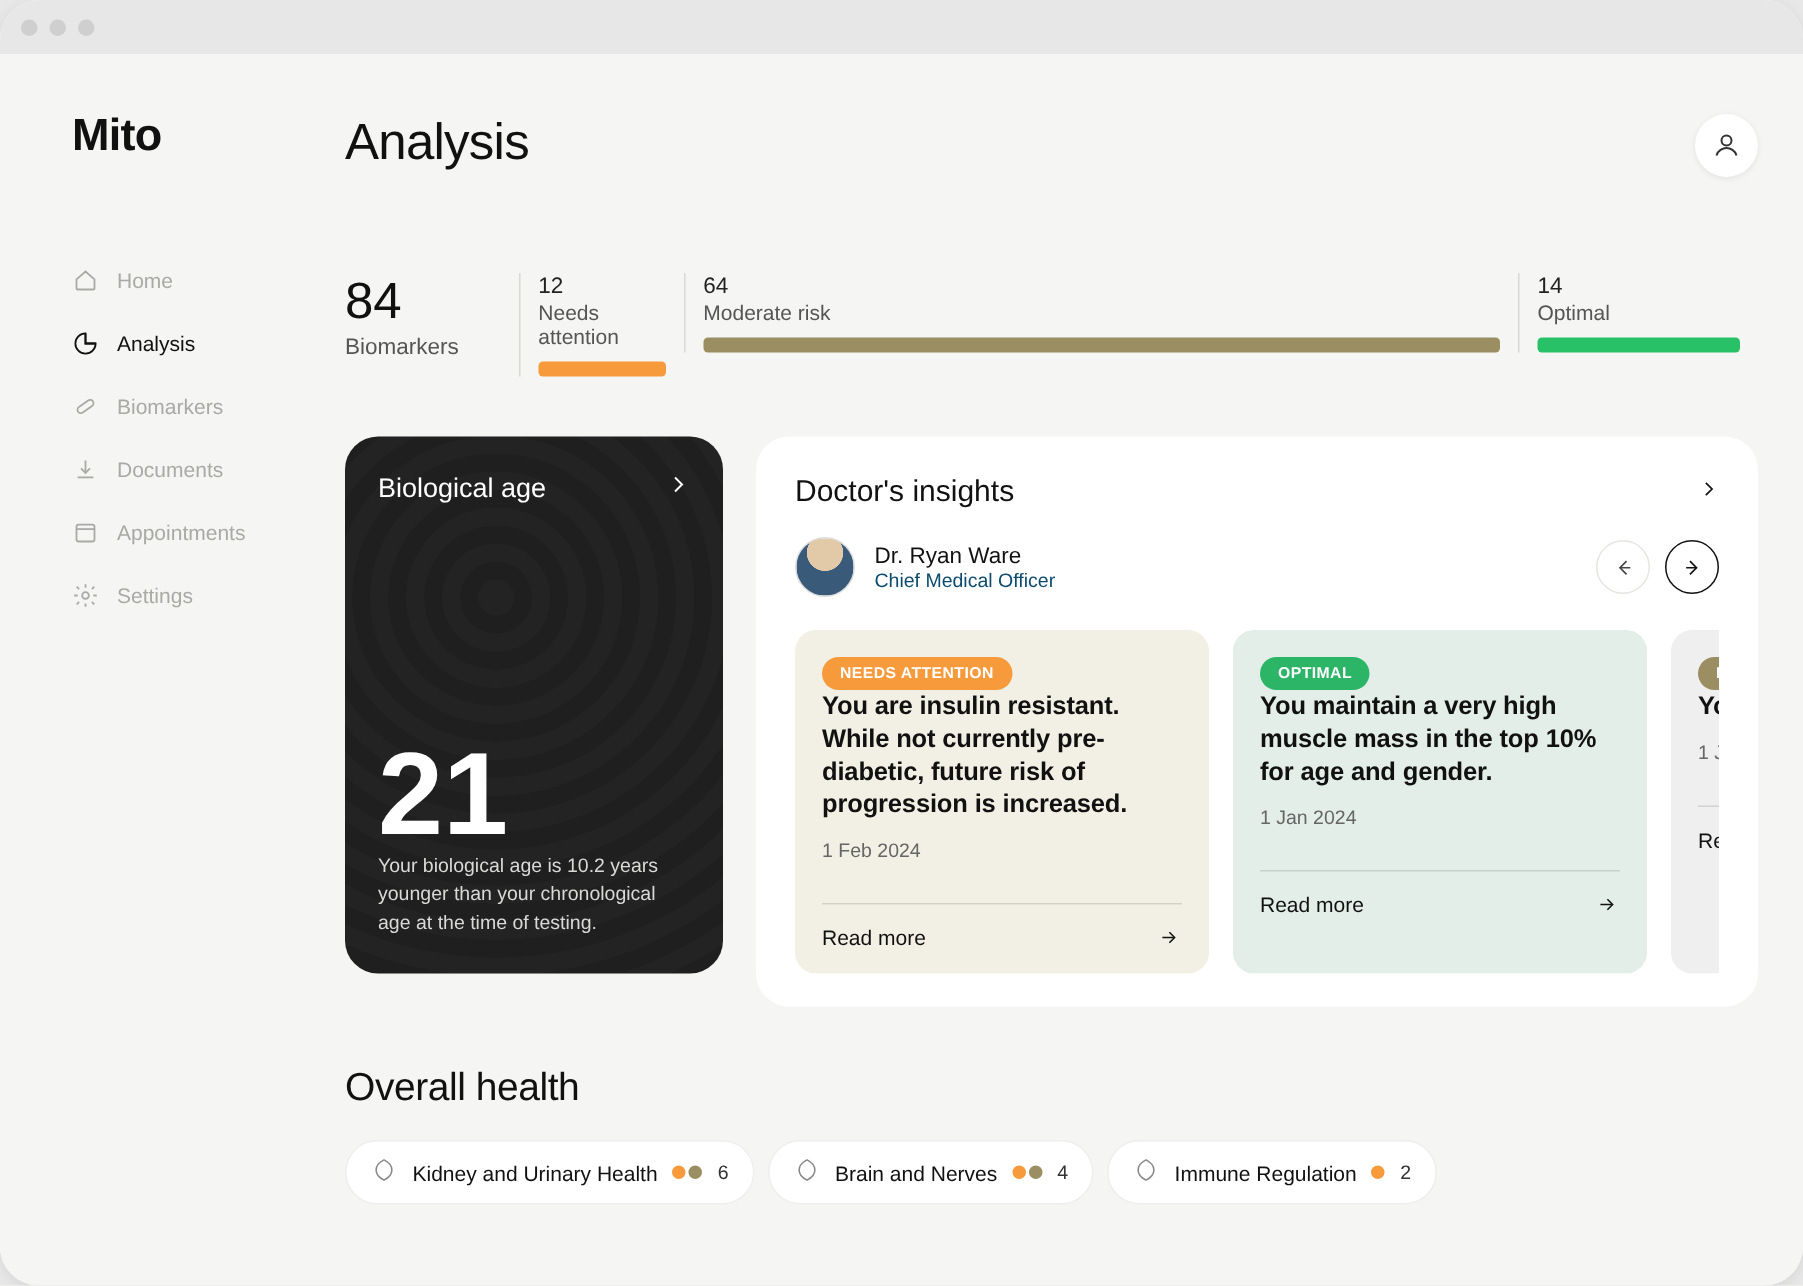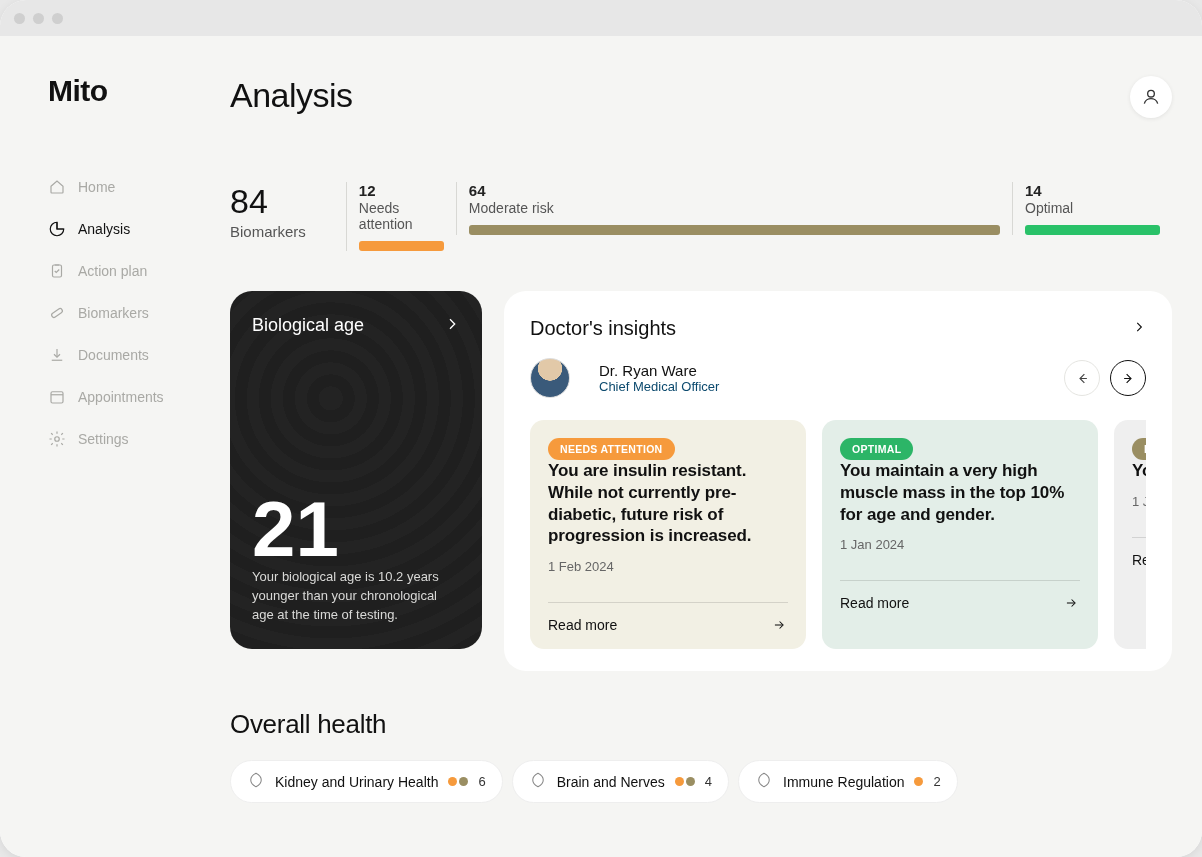--- a/index.html
+++ b/index.html
@@ -101,21 +101,21 @@
 .bio-total .lbl {
   font-size: 15px; color:#555; margin-top: 2px;
 }
 .bio-seg {
   border-left: 1px solid #d8d8d4;
   padding: 0 12px 0 12px;
   display: flex;
   flex-direction: column;
   justify-content: flex-start;
 }
-.bio-seg .num { font-size: 15px; color:#222;font-weight:bold; }
+.bio-seg .num { font-size: 15px; color:#222; }
 .bio-seg .lbl { font-size: 14px; color:#555; margin-top: 1px; margin-bottom: 9px;}
 .bio-seg .bar { height: 10px; border-radius: 3px; }
 .seg-attention { width: 110px; }
 .seg-attention .bar { background: #f69a3c; }
 .seg-moderate { flex:1; min-width: 530px; }
 .seg-moderate .bar { background: #9a8e62; }
 .seg-optimal { width: 160px; }
 .seg-optimal .bar { background: #29c168; }
 
 
@@ -165,21 +165,21 @@
 }
 .insights-header {
   display:flex; justify-content:space-between; align-items:center;
 }
 .insights-header .title { font-size: 20px; font-weight:500;}
 .insights-header .chev svg { width:14px; height:14px; stroke:#111; fill:none; stroke-width:2;}
 
 .doctor-row {
   display:flex; align-items:center; justify-content:space-between; margin-top:18px;
 }
-.doctor-info { display:flex; align-items:center; gap:29px;}
+.doctor-info { display:flex; align-items:center; gap:13px;}
 .avatar {
   width:40px; height:40px; border-radius:50%;
   background: radial-gradient(circle at 50% 25%, #e2c9a8 0 35%, #3a5a7a 36% 100%);
   border: 1px solid #ddd;
 }
 .doctor-name { font-size:15px; font-weight:500;}
 .doctor-role { font-size:13px; color:#0c4a6e;}
 .carousel-btns { display:flex; gap:10px;}
 .round-btn {
   width:36px; height:36px; border-radius:50%;
@@ -270,30 +270,20 @@
       <div class="nav-item active">
         <span class="nav-icon">
           <svg viewBox="0 0 24 24">
               <path d="M12 3a9 9 0 1 0 9 9h-9z"></path>
               <path d="M12 3v9h9"></path>
             </svg>
         </span>
         <span>Analysis</span>
       </div>
 
-      <div class="nav-item">
-        <span class="nav-icon">
-          <svg viewBox="0 0 24 24">
-              <rect x="6" y="4" width="12" height="16" rx="2"></rect>
-              <path d="M9 4h6"></path>
-              <path d="M9 12l2 2 4-4"></path>
-            </svg>
-        </span>
-        <span>Action plan</span>
-      </div>
 
       <div class="nav-item">
         <span class="nav-icon">
           <svg viewBox="0 0 24 24">
               <rect x="4" y="9" width="16" height="6" rx="3" transform="rotate(-35 12 12)"></rect>
             </svg>
         </span>
         <span>Biomarkers</span>
       </div>
 

